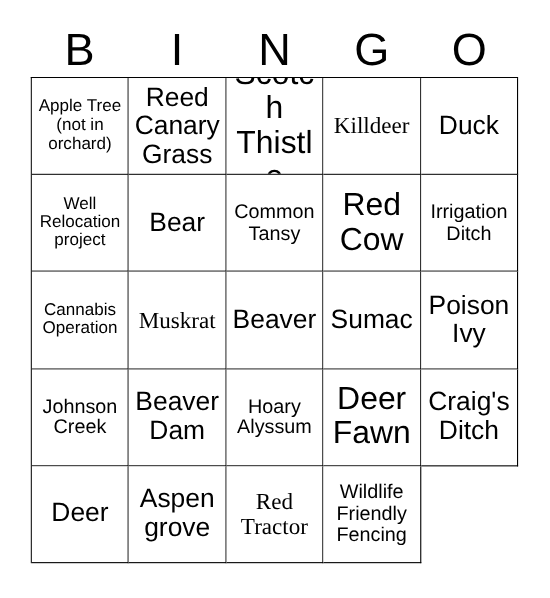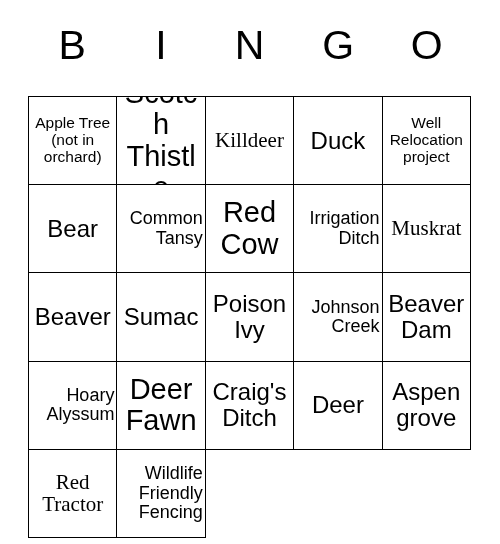--- a/index.html
+++ b/index.html
@@ -53,21 +53,20 @@
     top: 70px;
     width: 443px;
     height: 442px;
     display: grid;
     grid-template-columns: repeat(5, 1fr);
     grid-template-rows: repeat(5, 1fr);
     border-top: 1px solid #000000;
     border-left: 1px solid #000000;
     box-sizing: border-box;
     background: #ffffff;
-    margin-top: 26px;
   }
   .bingo-cell {
     border-right: 1px solid #000000;
     border-bottom: 1px solid #000000;
     box-sizing: border-box;
     display: flex;
     align-items: center;
     justify-content: center;
     text-align: center;
     padding: 1px 2px;
@@ -81,39 +80,42 @@
     color: #000000;
     word-wrap: break-word;
     font-family: "Liberation Sans", sans-serif;
   }
 
   
   .fs-xl   { font-size: 24px; }
   .fs-lg   { font-size: 29px; }
   .fs-md   { font-size: 24px; }
   .fs-sm   { font-size: 21px; font-family: Liberation Serif, serif; }
-  .fs-xs   { font-size: 18px; text-align: right; }
+  .fs-xs   { font-size: 18px; }
   .fs-xxs  { font-size: 15.5px; }
 </style>
 </head>
 <body>
 
 <div id="card">
 
   <div id="bingo-header">
     <div class="header-letter">B</div>
     <div class="header-letter">I</div>
     <div class="header-letter">N</div>
     <div class="header-letter">G</div>
     <div class="header-letter">O</div>
   </div>
 
   <div id="bingo-grid">
       <div class="bingo-cell">
         <span class="cell-text fs-xxs">Apple Tree (not in orchard)</span>
+      </div>
+      <div class="bingo-cell">
+        <span class="cell-text fs-md">Reed Canary Grass</span>
       </div>
       <div class="bingo-cell">
         <span class="cell-text fs-lg">Scotch Thistle</span>
       </div>
       <div class="bingo-cell">
         <span class="cell-text fs-sm">Killdeer</span>
       </div>
       <div class="bingo-cell">
         <span class="cell-text fs-xl">Duck</span>
       </div>
@@ -124,20 +126,23 @@
         <span class="cell-text fs-xl">Bear</span>
       </div>
       <div class="bingo-cell">
         <span class="cell-text fs-xs">Common Tansy</span>
       </div>
       <div class="bingo-cell">
         <span class="cell-text fs-lg">Red Cow</span>
       </div>
       <div class="bingo-cell">
         <span class="cell-text fs-xs">Irrigation Ditch</span>
+      </div>
+      <div class="bingo-cell">
+        <span class="cell-text fs-xxs">Cannabis Operation</span>
       </div>
       <div class="bingo-cell">
         <span class="cell-text fs-sm">Muskrat</span>
       </div>
       <div class="bingo-cell">
         <span class="cell-text fs-md">Beaver</span>
       </div>
       <div class="bingo-cell">
         <span class="cell-text fs-md">Sumac</span>
       </div>

